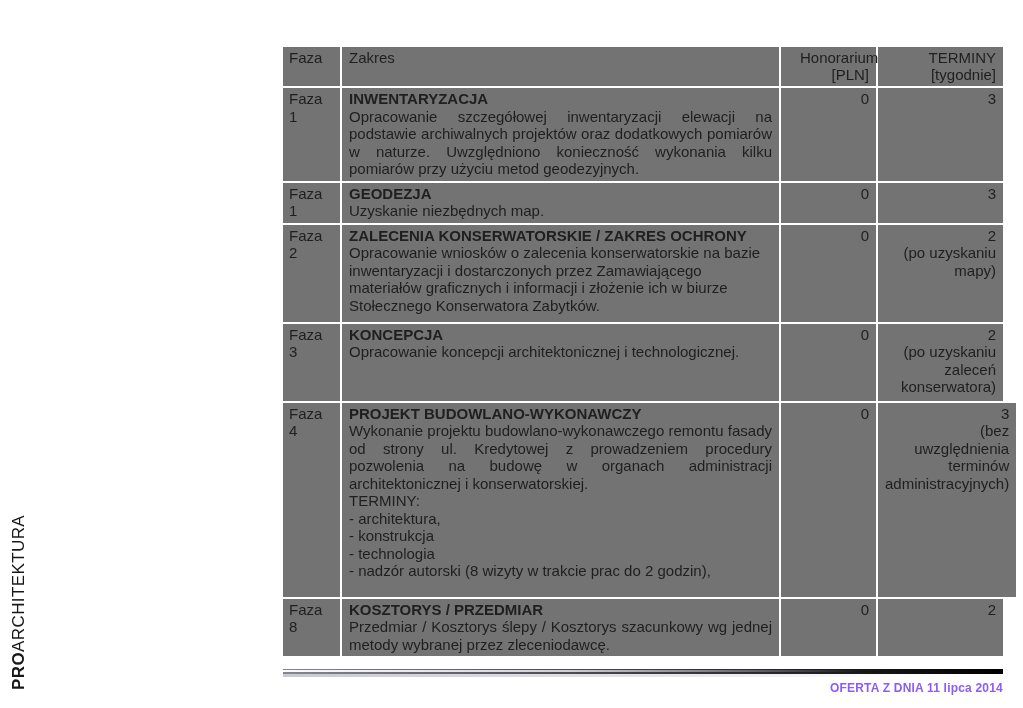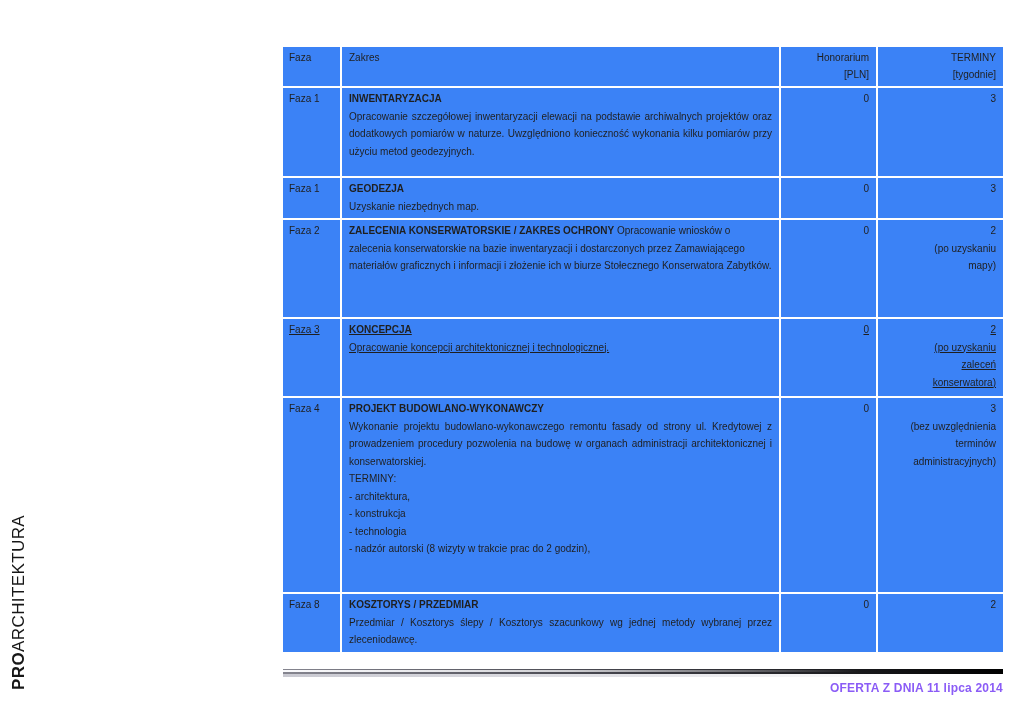--- a/index.html
+++ b/index.html
@@ -37,36 +37,36 @@
     display: flex;
     flex-direction: column;
     gap: 2px;
   }
   .row {
     display: grid;
     grid-template-columns: 57px 437px 10px 83px 1fr;
     gap: 2px;
   }
   .cell {
-    background: #3b82f6;
+    background: #737373;
     padding: 2px 7px 3px 7px;
-    font-size: 10px;
+    font-size: 15px;
     line-height: 17.5px;
   }
   .c-faza { padding-left: 6px; }
   .c-hon, .c-term { text-align: right; }
   .pre { white-space: pre-line; }
   .ttl, .ttl-inline { font-weight: bold; }
   .just { text-align: justify; }
   .header-row .cell { line-height: 16.5px; padding-top: 3px; }
   .hdr-row  { min-height: 36px; }
   .r1 { min-height: 88px; }
   .r2 { min-height: 34px; }
   .r3 { min-height: 97px; }
-  .r4 { min-height: 77px; text-decoration: underline; }
+  .r4 { min-height: 77px; }
   .r5 { min-height: 194px; }
   .r6 { min-height: 55px; }
 
   
   .rule {
     position: absolute;
     left: 283px;
     top: 669px;
     width: 720px;
     height: 9px;

